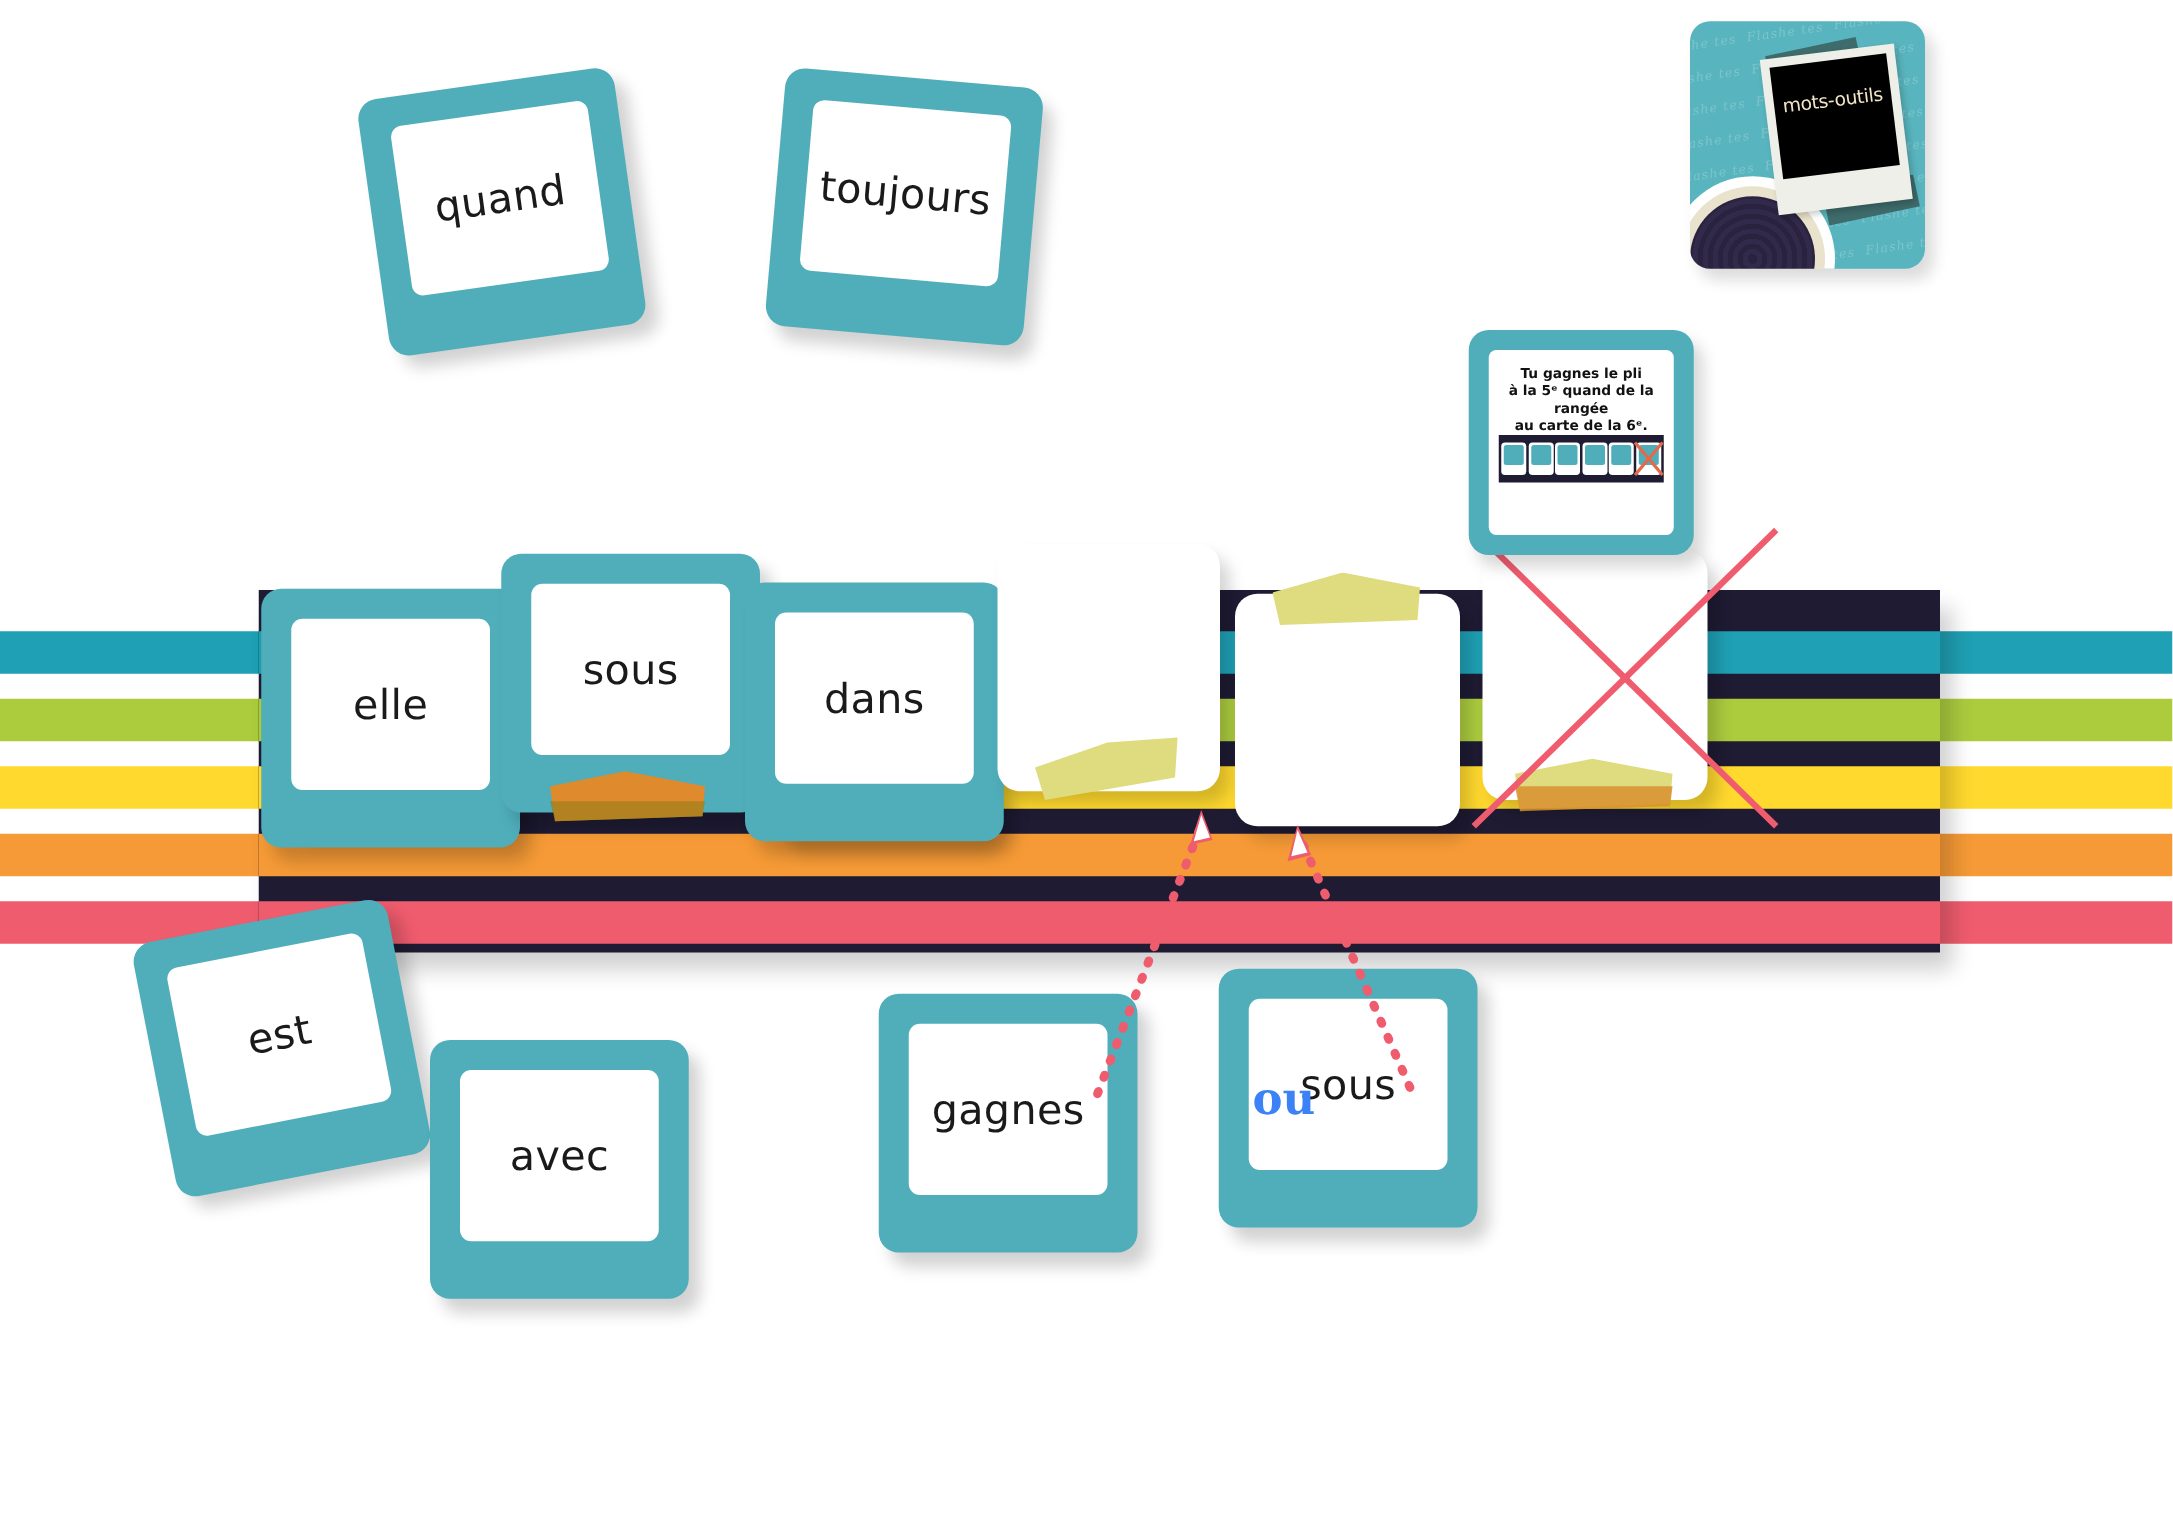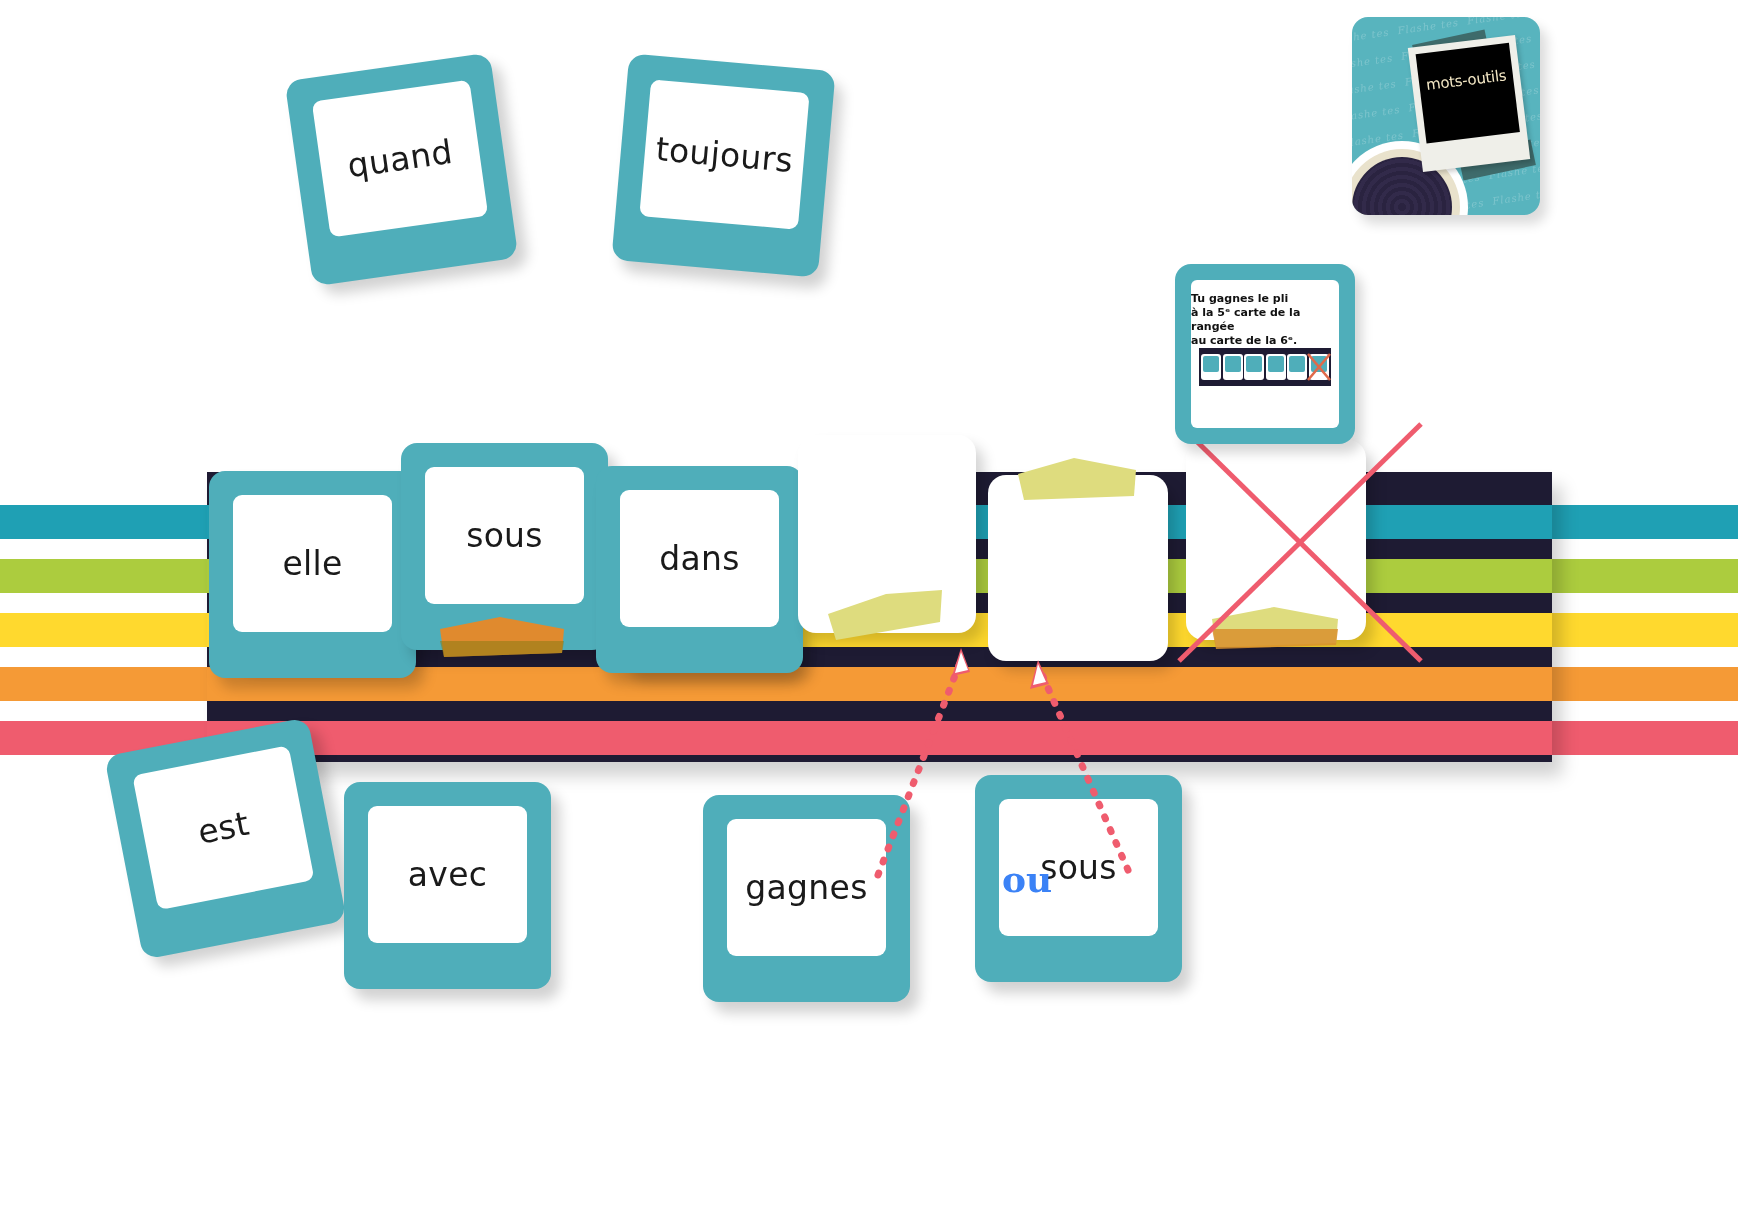--- a/index.html
+++ b/index.html
@@ -96,21 +96,21 @@
   }
   .tape-dark{position:absolute;background:#3E6B6B;}
 
   
   .rule{
     position:absolute;left:1175px;top:264px;width:180px;height:180px;
     background:#4FAEBA;border-radius:16px;box-shadow:7px 9px 12px rgba(0,0,0,.16);
   }
   .rule .inner{position:absolute;left:16px;top:16px;width:148px;height:148px;background:#fff;border-radius:6px;}
   .rule .txt{
-    position:absolute;left:0;top:12px;width:148px;text-align:left;
+    position:absolute;left:0;top:12px;width:148px;text-align:center;
     font-size:11px;line-height:14px;color:#111;font-weight:bold;
     font-family:"DejaVu Sans", sans-serif;
   }
   .rule .minirow{
     position:absolute;left:8px;top:68px;width:132px;height:38px;background:#1E1B33;
     display:flex;align-items:center;justify-content:space-between;padding:0 2px;box-sizing:border-box;
   }
   .rule .mini{width:20px;height:26px;background:#fff;border-radius:3px;position:relative;}
   .rule .mini i{position:absolute;left:2px;top:2px;right:2px;height:16px;background:#4FAEBA;border-radius:2px;display:block;}
   .rule .xmark{position:absolute;right:4px;top:4px;width:26px;height:30px;}
@@ -216,21 +216,21 @@
       <span class="word">toujours</span>
     </div>
   </div>
 
   <div class="card sz-a" style="left:122px;top:735px;transform:rotate(-11deg);">
     <div class="win">
       <span class="word">est</span>
     </div>
   </div>
 
-  <div class="card sz-a" style="left:344px;top:782px;">
+  <div class="card sz-a" style="left:344px;top:832px;">
     <div class="win">
       <span class="word">avec</span>
     </div>
   </div>
 
   <div class="card sz-a" style="left:703px;top:795px;">
     <div class="win">
       <span class="word">gagnes</span>
     </div>
   </div>
@@ -250,21 +250,21 @@
     <polygon points="1038,660 1030,689 1049,684" fill="#EF5C6E"></polygon>
     <polygon points="1038,664 1033,685 1046,682" fill="#ffffff"></polygon>
   </svg>
 
   <div class="ou">ou</div>
 
   <div class="rule">
     <div class="inner">
       <div class="txt">
         <div>Tu gagnes le pli</div>
-        <div>à la 5ᵉ carte de la rangée</div>
+        <div>à la 5ᵉ quand de la rangée</div>
         <div>au carte de la 6ᵉ.</div>
       </div>
       <div class="minirow">
         <div class="mini">
             <i></i>
           </div>
         <div class="mini">
             <i></i>
           </div>
         <div class="mini">

